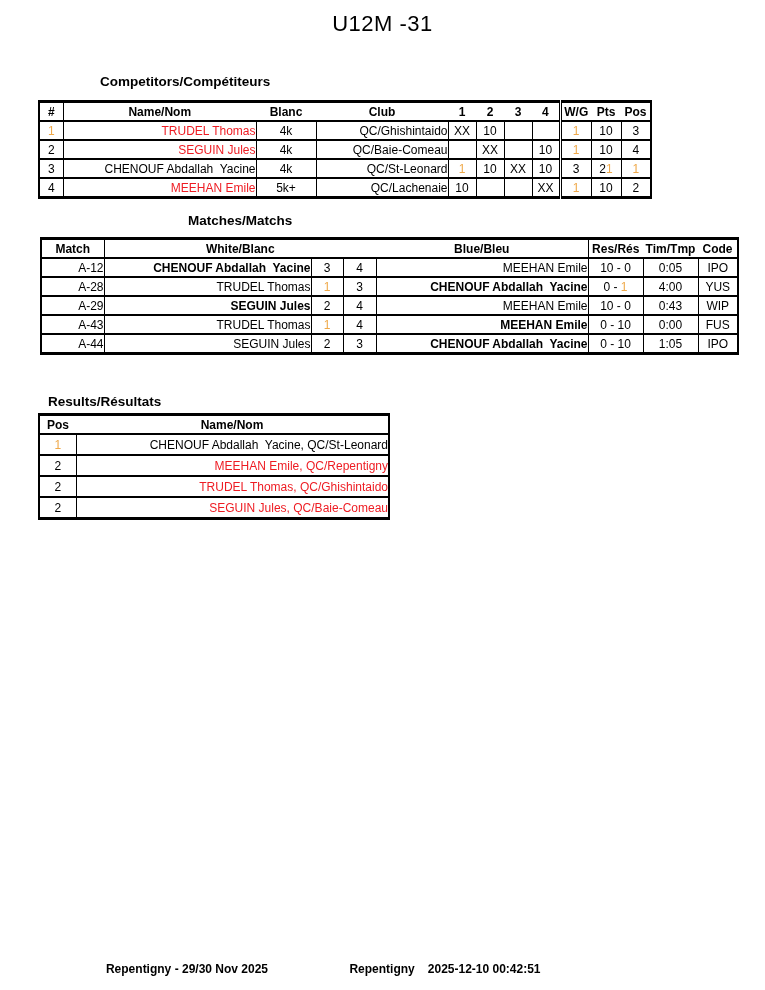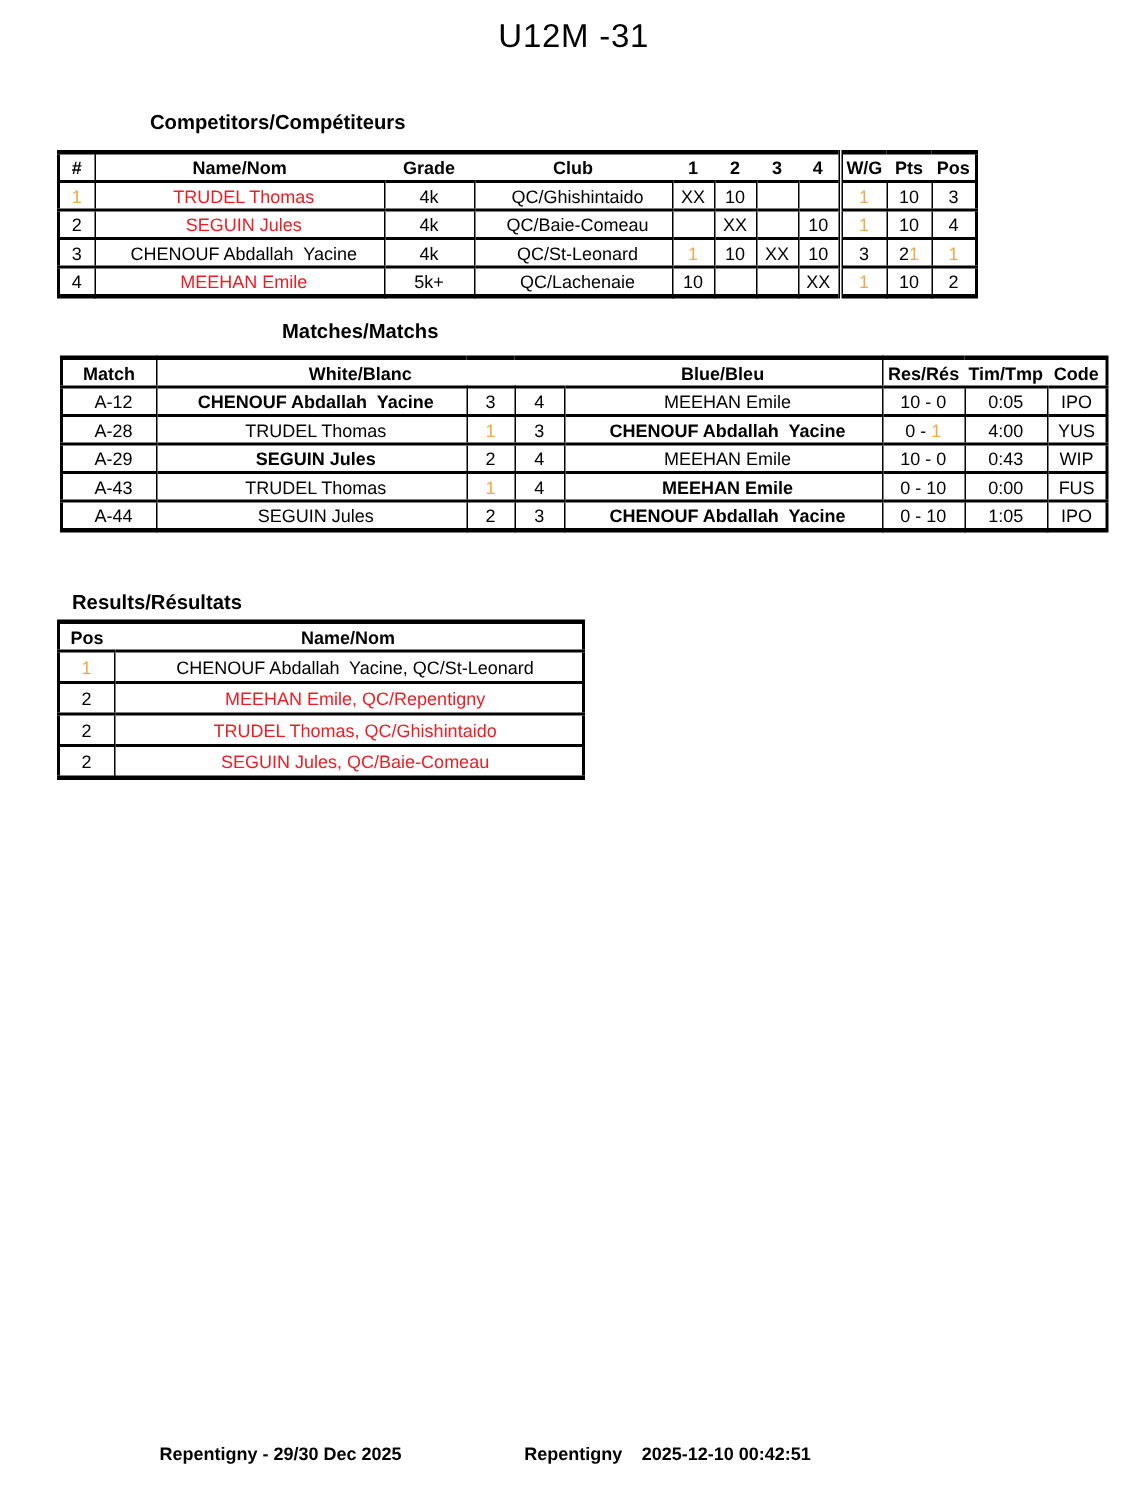--- a/index.html
+++ b/index.html
@@ -25,21 +25,21 @@
   th { font-size:12px; font-weight:bold; height:17px; padding:0;
        border:none; border-bottom:2px solid #000; text-align:center;
        white-space:pre; overflow:hidden; }
   td { font-size:12px; height:17px; padding:0; vertical-align:middle;
        border:1px solid #000; border-top:2px solid #000; border-bottom:2px solid #000;
        text-align:center; white-space:pre; overflow:hidden; }
   #res-table td { height:19px; }
 
   th.vr { border-right:1px solid #000; }
   th.dbl, td.dbl { border-left:3px double #000; }
-  td.left { text-align:center; padding-left:6px; }
+  td.left { text-align:right; padding-left:6px; }
   .red  { color:#ee1c23; }
   .gold { color:#efa94a; }
   .bold { font-weight:bold; }
 
   .footer-line { top:962px; font-size:12px; font-weight:bold; text-align:center; }
   #footer-left  { left:37px;  width:300px; }
   #footer-right { left:285px; width:320px; }
   #footer-right .gap { display:inline-block; width:13px; }
 </style>
 </head>
@@ -60,21 +60,21 @@
       <col style="width:28px">
       <col style="width:28px">
     <col style="width:31px">
       <col style="width:30px">
       <col style="width:30px">
   </colgroup>
   <tbody>
       <tr>
     <th class="vr">#</th>
     <th>Name/Nom</th>
-    <th>Grade</th>
+    <th>Blanc</th>
     <th>Club</th>
     <th>1</th>
     <th>2</th>
     <th>3</th>
     <th>4</th>
     <th class="dbl">W/G</th>
     <th>Pts</th>
     <th>Pos</th>
   </tr>
   <tr>
@@ -231,16 +231,16 @@
     <td>2</td>
     <td class="left red" style="padding-left:9px">TRUDEL Thomas, QC/Ghishintaido</td>
   </tr>
   <tr>
     <td>2</td>
     <td class="left red" style="padding-left:9px">SEGUIN Jules, QC/Baie-Comeau</td>
   </tr>
 </tbody>
   </table>
 
-<div class="abs footer-line" id="footer-left">Repentigny - 29/30 Dec 2025</div>
+<div class="abs footer-line" id="footer-left">Repentigny - 29/30 Nov 2025</div>
 <div class="abs footer-line" id="footer-right">
   <span>Repentigny</span><span class="gap"></span><span>2025-12-10 00:42:51</span>
 </div>
 
 </body></html>

